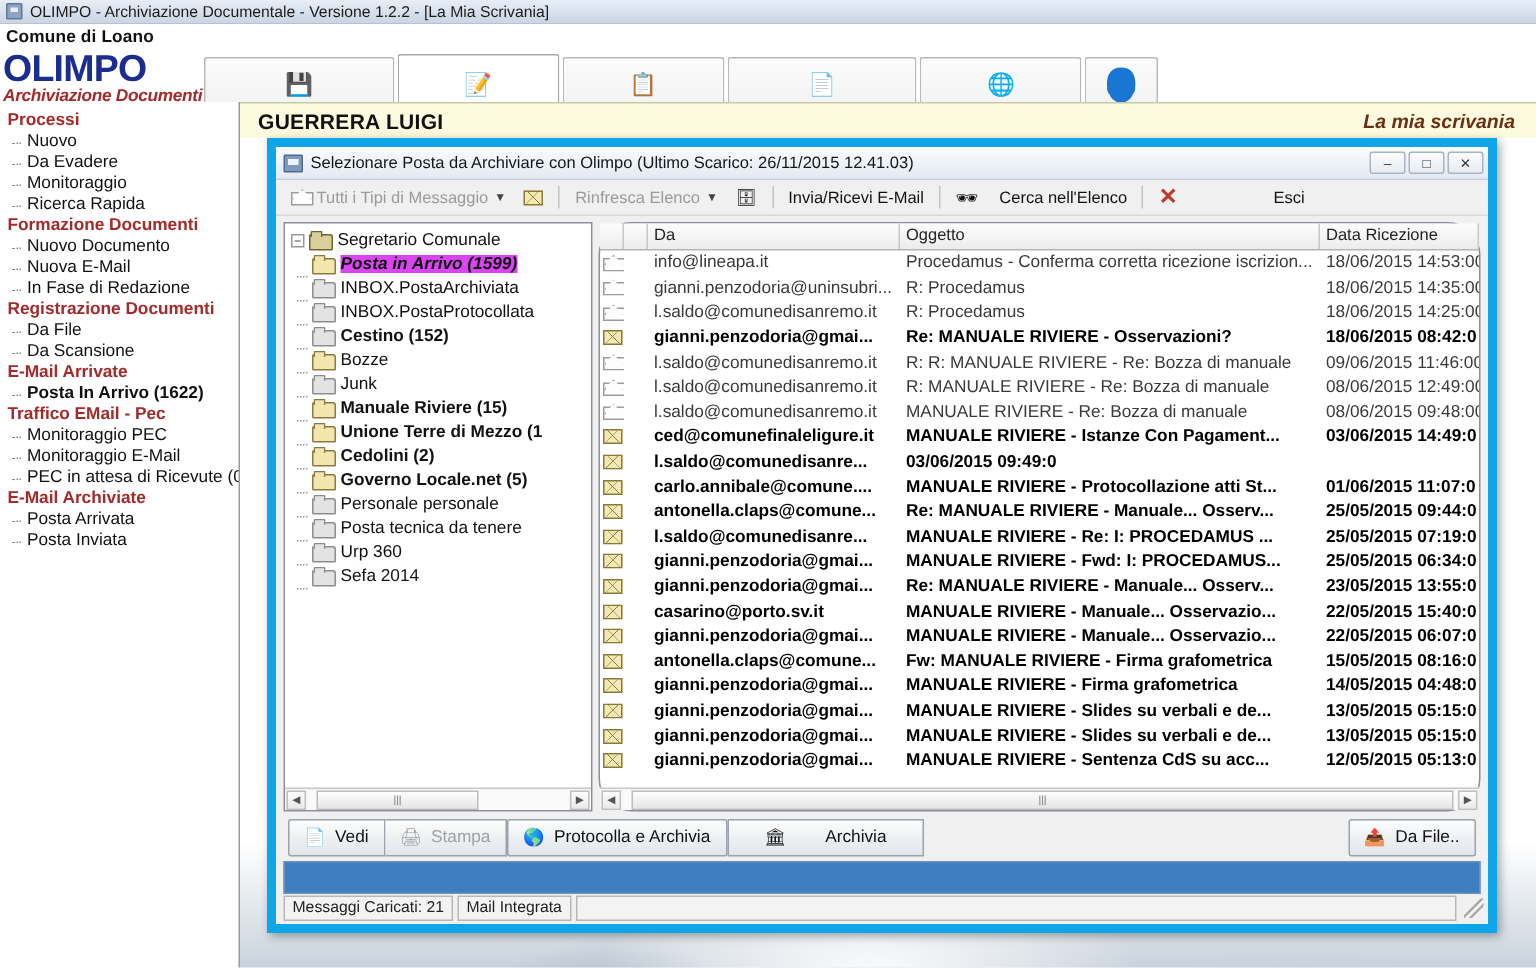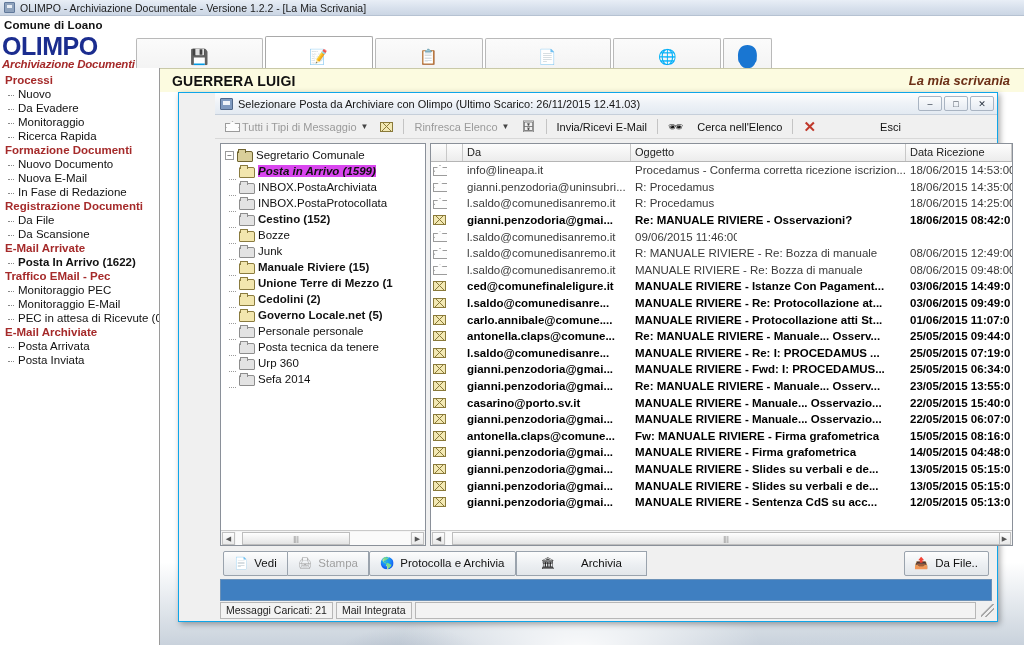--- a/index.html
+++ b/index.html
@@ -115,23 +115,23 @@
       radial-gradient(ellipse 200px 90px at 700px 600px, rgba(205,215,225,.9), rgba(255,255,255,0) 72%),
       radial-gradient(ellipse 150px 110px at 250px 610px, rgba(120,135,155,.55), rgba(255,255,255,0) 70%),
       linear-gradient(180deg, #ffffff 0%, #ffffff 85%, #c9d2dc 100%);
     filter: blur(0.5px);
   }
 
   
   #dialog {
     position: absolute; left: 178px; top: 92px; width: 820px; height: 530px;
     background: #f0f0f0;
-    border: 1px solid #0ea5e9;
+    border: 6px solid #0ea5e9;
     box-shadow: 2px 2px 6px rgba(0,0,0,.35);
-    display: flex; flex-direction: column; padding-left: 36px;
+    display: flex; flex-direction: column;
   }
   #dlg-title {
     height: 22px; flex: 0 0 22px;
     background: linear-gradient(180deg,#fdfdfe 0%, #eef2f7 50%, #e3eaf2 100%);
     border-bottom: 1px solid #c6cfda;
     display: flex; align-items: center; padding: 0 3px 0 5px;
   }
   #dlg-title .dico {
     width: 13px; height: 12px; margin-right: 5px; flex: 0 0 13px;
     background: #7f9ac0; border: 1px solid #51688a; border-radius: 1px; position: relative;
@@ -180,21 +180,21 @@
     border:1px solid #9b9b9b; border-bottom:none; background:#fdfdfd;
     clip-path: polygon(0 100%, 50% 0, 100% 100%);
   }
   .x-ico { color: #c0392b; font-size: 15px; font-weight: bold; line-height: 1; }
   .bino-ico { font-size: 12px; }
 
   
   #dlg-body { flex: 1 1 auto; display: flex; padding: 4px 5px 0 5px; gap: 4px; min-height:0; }
   .pane { border: 1px solid #8a9099; background: #fff; display: flex; flex-direction: column; min-height:0; }
   #tree-pane { width: 206px; flex: 0 0 206px; }
-  #list-pane { flex: 1 1 auto; }
+  #list-pane { flex: 1 1 auto; border-radius: 22px; }
   .pane-scroll { flex: 1 1 auto; overflow: hidden; position: relative; }
 
   
   #tree { padding: 3px 0 0 4px; font-size: 11.5px; }
   .tnode { display: flex; align-items: center; height: 16px; white-space: nowrap; cursor: pointer; }
   .tnode .tog {
     width: 9px; height: 9px; border: 1px solid #9a9a9a; background: #fff;
     font-size: 8px; line-height: 7px; text-align: center; color: #333;
     margin-right: 3px; flex: 0 0 9px;
   }
@@ -583,20 +583,21 @@
             <div class="c-from">gianni.penzodoria@gmai...</div>
             <div class="c-subj">Re: MANUALE RIVIERE - Osservazioni?</div>
             <div class="c-date">18/06/2015 08:42:0</div>
           </div>
           <div class="row read">
             <div class="c-ico">
               <span class="env-open"></span>
             </div>
             <div class="c-flag"></div>
             <div class="c-from">l.saldo@comunedisanremo.it</div>
+            <div class="c-subj">R: R: MANUALE RIVIERE - Re: Bozza di manuale</div>
             <div class="c-date">09/06/2015 11:46:00</div>
           </div>
           <div class="row read">
             <div class="c-ico">
               <span class="env-open"></span>
             </div>
             <div class="c-flag"></div>
             <div class="c-from">l.saldo@comunedisanremo.it</div>
             <div class="c-subj">R: MANUALE RIVIERE - Re: Bozza di manuale</div>
             <div class="c-date">08/06/2015 12:49:00</div>
@@ -618,21 +619,20 @@
             <div class="c-from">ced@comunefinaleligure.it</div>
             <div class="c-subj">MANUALE RIVIERE - Istanze Con Pagament...</div>
             <div class="c-date">03/06/2015 14:49:0</div>
           </div>
           <div class="row unread">
             <div class="c-ico">
               <span class="env-ico"></span>
             </div>
             <div class="c-flag"></div>
             <div class="c-from">l.saldo@comunedisanre...</div>
-            <div class="c-subj">MANUALE RIVIERE - Re: Protocollazione at...</div>
             <div class="c-date">03/06/2015 09:49:0</div>
           </div>
           <div class="row unread">
             <div class="c-ico">
               <span class="env-ico"></span>
             </div>
             <div class="c-flag"></div>
             <div class="c-from">carlo.annibale@comune....</div>
             <div class="c-subj">MANUALE RIVIERE - Protocollazione atti St...</div>
             <div class="c-date">01/06/2015 11:07:0</div>

